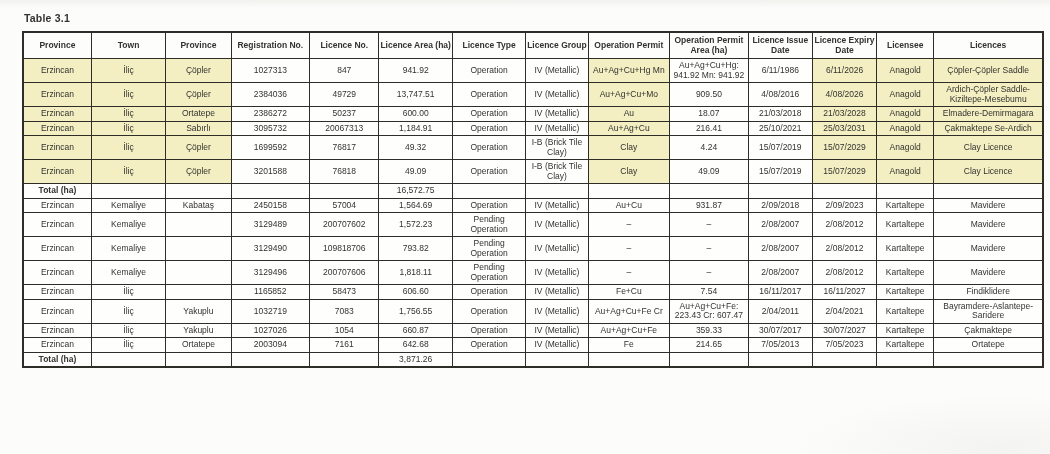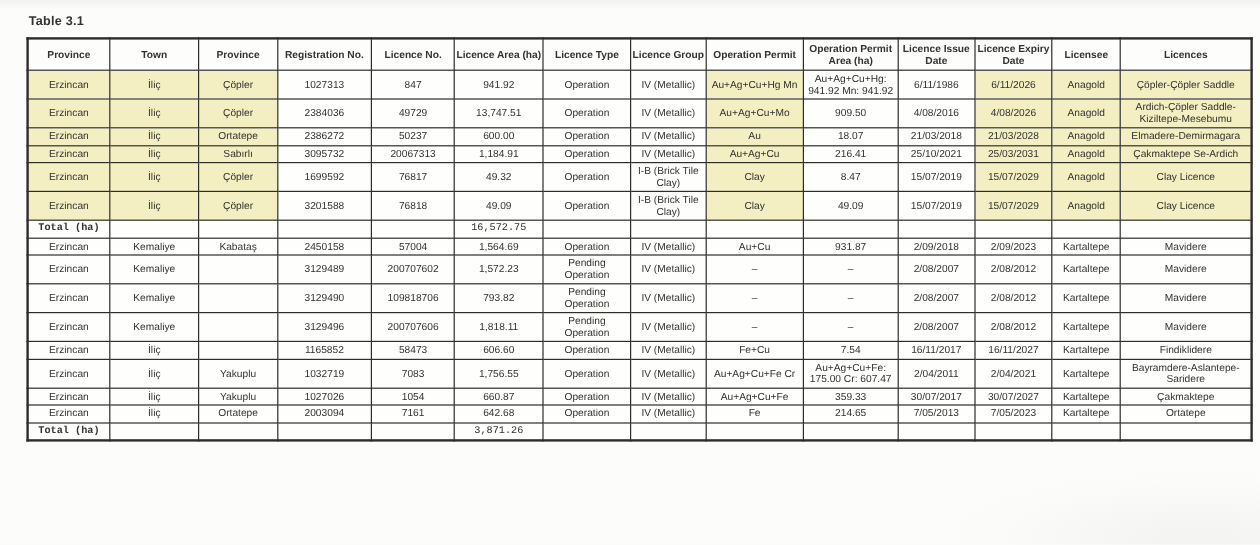--- a/index.html
+++ b/index.html
@@ -53,21 +53,21 @@
     background:#fdfdfb;
     border-bottom:1.5px solid var(--border);
     padding:3px 0;
   }
   td.hl{background:var(--hl);}
   td.total-label{
     text-align:left;
     font-weight:bold;
     padding-left:4px;
   }
-  tr[data-name="total-row"] td{height:13px;font-family:Liberation Mono, monospace;}
+  tr[data-name="total-row"] td{height:13px;}
   
   col.c0{width:6.7%;}  col.c1{width:7.3%;}  col.c2{width:6.4%;}
   col.c3{width:7.7%;}  col.c4{width:6.8%;}  col.c5{width:7.2%;}
   col.c6{width:7.2%;}  col.c7{width:6.1%;}  col.c8{width:8.0%;}
   col.c9{width:7.7%;}  col.c10{width:6.3%;} col.c11{width:6.3%;}
   col.c12{width:5.6%;} col.c13{width:10.7%;}
   
   .scan-shade{
     position:absolute;right:0;bottom:0;width:260px;height:60px;
     background:radial-gradient(ellipse at 80% 90%, rgba(180,180,175,.12), rgba(0,0,0,0) 70%);
@@ -185,21 +185,21 @@
         <tr data-name="table-row">
           <td data-name="table-cell" class="hl">Erzincan</td>
           <td data-name="table-cell" class="hl">İliç</td>
           <td data-name="table-cell" class="hl">Çöpler</td>
           <td data-name="table-cell">1699592</td>
           <td data-name="table-cell">76817</td>
           <td data-name="table-cell">49.32</td>
           <td data-name="table-cell">Operation</td>
           <td data-name="table-cell">I-B (Brick Tile Clay)</td>
           <td data-name="table-cell" class="hl">Clay</td>
-          <td data-name="table-cell">8.47</td>
+          <td data-name="table-cell">4.24</td>
           <td data-name="table-cell">15/07/2019</td>
           <td data-name="table-cell" class="hl">15/07/2029</td>
           <td data-name="table-cell" class="hl">Anagold</td>
           <td data-name="table-cell" class="hl">Clay Licence</td>
         </tr>
         <tr data-name="table-row">
           <td data-name="table-cell" class="hl">Erzincan</td>
           <td data-name="table-cell" class="hl">İliç</td>
           <td data-name="table-cell" class="hl">Çöpler</td>
           <td data-name="table-cell">3201588</td>
@@ -313,21 +313,21 @@
         <tr data-name="table-row">
           <td data-name="table-cell">Erzincan</td>
           <td data-name="table-cell">İliç</td>
           <td data-name="table-cell">Yakuplu</td>
           <td data-name="table-cell">1032719</td>
           <td data-name="table-cell">7083</td>
           <td data-name="table-cell">1,756.55</td>
           <td data-name="table-cell">Operation</td>
           <td data-name="table-cell">IV (Metallic)</td>
           <td data-name="table-cell">Au+Ag+Cu+Fe Cr</td>
-          <td data-name="table-cell">Au+Ag+Cu+Fe: 175.00 Cr: 607.47</td>
+          <td data-name="table-cell">Au+Ag+Cu+Fe: 223.43 Cr: 607.47</td>
           <td data-name="table-cell">2/04/2011</td>
           <td data-name="table-cell">2/04/2021</td>
           <td data-name="table-cell">Kartaltepe</td>
           <td data-name="table-cell">Bayramdere-Aslantepe-Saridere</td>
         </tr>
         <tr data-name="table-row">
           <td data-name="table-cell">Erzincan</td>
           <td data-name="table-cell">İliç</td>
           <td data-name="table-cell">Yakuplu</td>
           <td data-name="table-cell">1027026</td>

